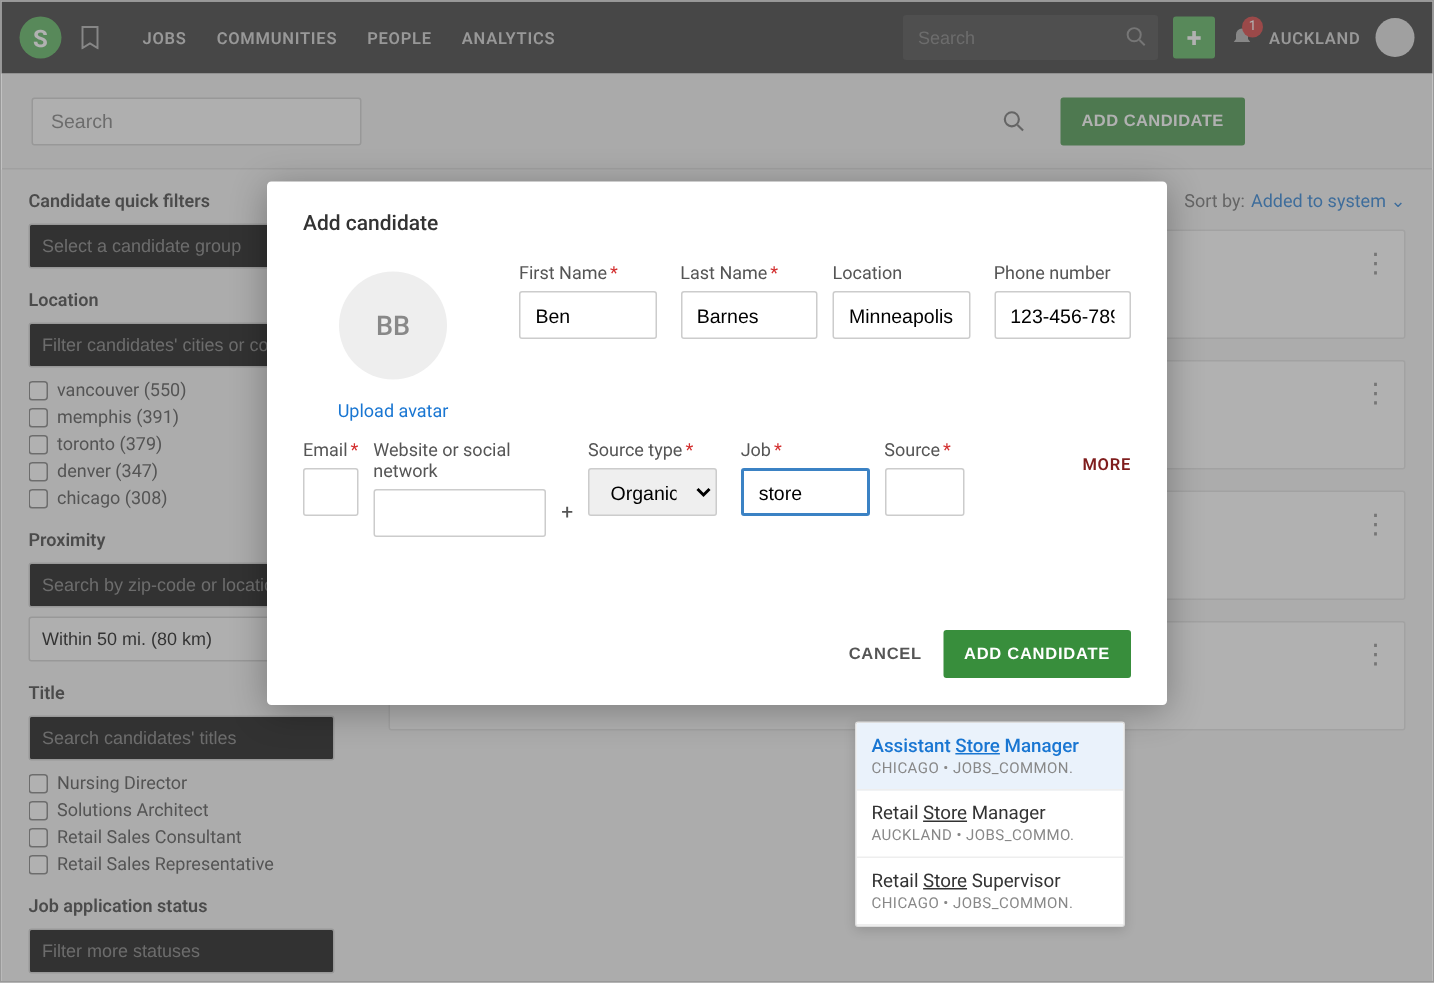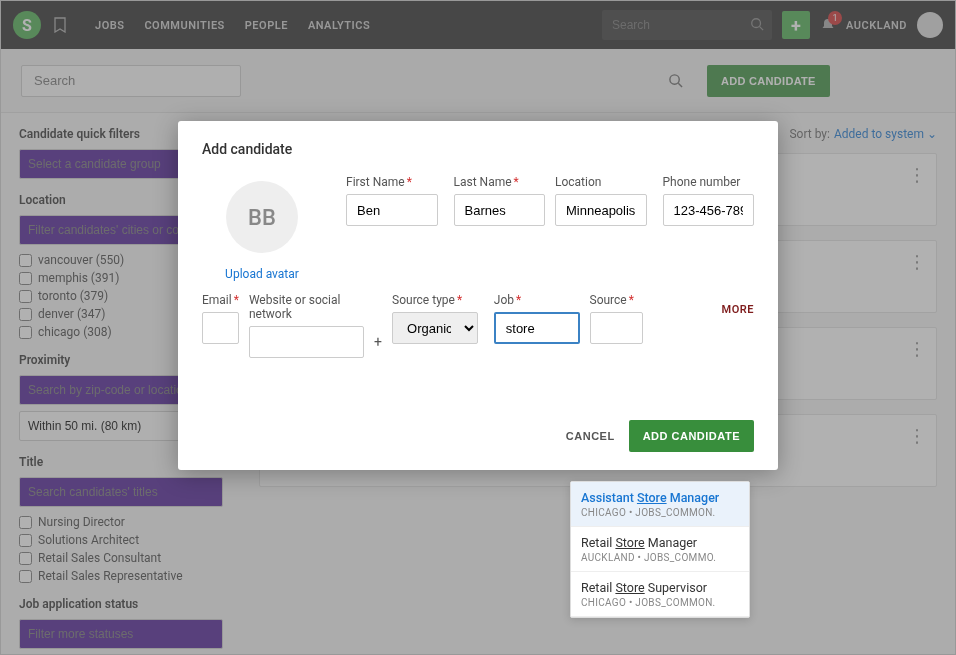--- a/index.html
+++ b/index.html
@@ -23,40 +23,40 @@
 .sub-search { flex: 1; max-width: 670px; height: 32px; border: 1px solid #ccc; border-radius: 2px; padding: 0 30px 0 12px; font-size: 13px; background: #fafafa; }
 .sub-search-wrap { position: relative; flex: 1; max-width: 670px; }
 .sub-search-ic { position: absolute; right: 8px; top: 8px; color: #666; }
 .btn-outl { height: 32px; padding: 0 12px; border: 1px solid #bbb; background: transparent; color: #888; font-size: 11px; font-weight: 600; letter-spacing: 0.3px; border-radius: 2px; }
 .btn-green { height: 32px; padding: 0 14px; background: #388e3c; color: #fff; font-size: 11px; font-weight: 600; letter-spacing: 0.3px; border: none; border-radius: 2px; }
 
 .main { display: flex; height: calc(655px - 48px - 64px); }
 .sidebar { width: 240px; padding: 14px 18px; overflow: hidden; }
 .side-label { font-size: 12px; font-weight: 600; margin-bottom: 8px; margin-top: 14px; }
 .side-label:first-child { margin-top: 0; }
-.side-input { width: 100%; height: 30px; border: 1px solid #ccc; border-radius: 2px; padding: 0 8px; font-size: 12px; background: #4c1d95; color: #888; }
+.side-input { width: 100%; height: 30px; border: 1px solid #ccc; border-radius: 2px; padding: 0 8px; font-size: 12px; background: #000000; color: #888; }
 .side-select { width: 100%; height: 30px; border: 1px solid #ccc; border-radius: 2px; padding: 0 8px; font-size: 12px; background: #fafafa; margin-top: 6px; }
 .chk-list { margin-top: 8px; display: flex; flex-direction: column; gap: 4px; }
 .chk-item { display: flex; align-items: center; gap: 6px; font-size: 12px; color: #444; }
 .chk-item input { width: 13px; height: 13px; }
 
 .content { flex: 1; padding: 14px 18px; }
 .sort-row { display: flex; justify-content: flex-end; font-size: 12px; color: #666; margin-bottom: 12px; }
 .sort-row .v { color: #1976d2; margin-left: 4px; }
 .card { background: #fff; border: 1px solid #e0e0e0; border-radius: 2px; padding: 16px; margin-bottom: 14px; position: relative; }
 .card-title { font-size: 13px; color: #444; margin-bottom: 10px; }
 .card-date { font-size: 12px; color: #777; }
 .card-dots { position: absolute; right: 10px; top: 10px; color: #888; font-size: 18px; }
 
 .overlay { position: absolute; inset: 0; background: rgba(100,100,100,0.5); display: flex; align-items: flex-start; justify-content: center; padding-top: 120px; }
 .modal { width: 600px; background: #fff; border-radius: 3px; padding: 20px 24px 18px; box-shadow: 0 4px 24px rgba(0,0,0,0.3); position: relative; }
 .modal-title { font-size: 14px; font-weight: 500; margin-bottom: 18px; }
 .modal-row1 { display: flex; gap: 24px; margin-bottom: 12px; }
 .avatar-col { width: 120px; display: flex; flex-direction: column; align-items: center; }
-.avatar-circ { width: 72px; height: 72px; border-radius: 50%; background: #eee; display: flex; align-items: center; justify-content: center; color: #888; font-size: 22px; font-weight: 500; margin-top: 6px; }
+.avatar-circ { width: 72px; height: 72px; border-radius: 50%; background: #eee; display: flex; align-items: center; justify-content: center; color: #888; font-size: 18px; font-weight: 500; margin-top: 6px; }
 .upload-link { color: #1976d2; font-size: 12px; margin-top: 14px; cursor: pointer; }
 .fields-col { flex: 1; display: flex; flex-direction: row; gap: 10px; }
 .field-row { display: flex; gap: 16px; }
 .field { flex: 1; }
 .field label { display: block; font-size: 12px; color: #555; margin-bottom: 5px; }
 .req { color: #d32f2f; margin-left: 2px; }
 .field input, .field select { width: 100%; height: 32px; border: 1px solid #ccc; border-radius: 2px; padding: 0 10px; font-size: 13px; }
 .full-fields { margin-top: 4px; display: flex; flex-direction: row; gap: 10px; }
 .website-row { display: flex; align-items: flex-end; gap: 10px; }
 .website-row .field { flex: 1; }

